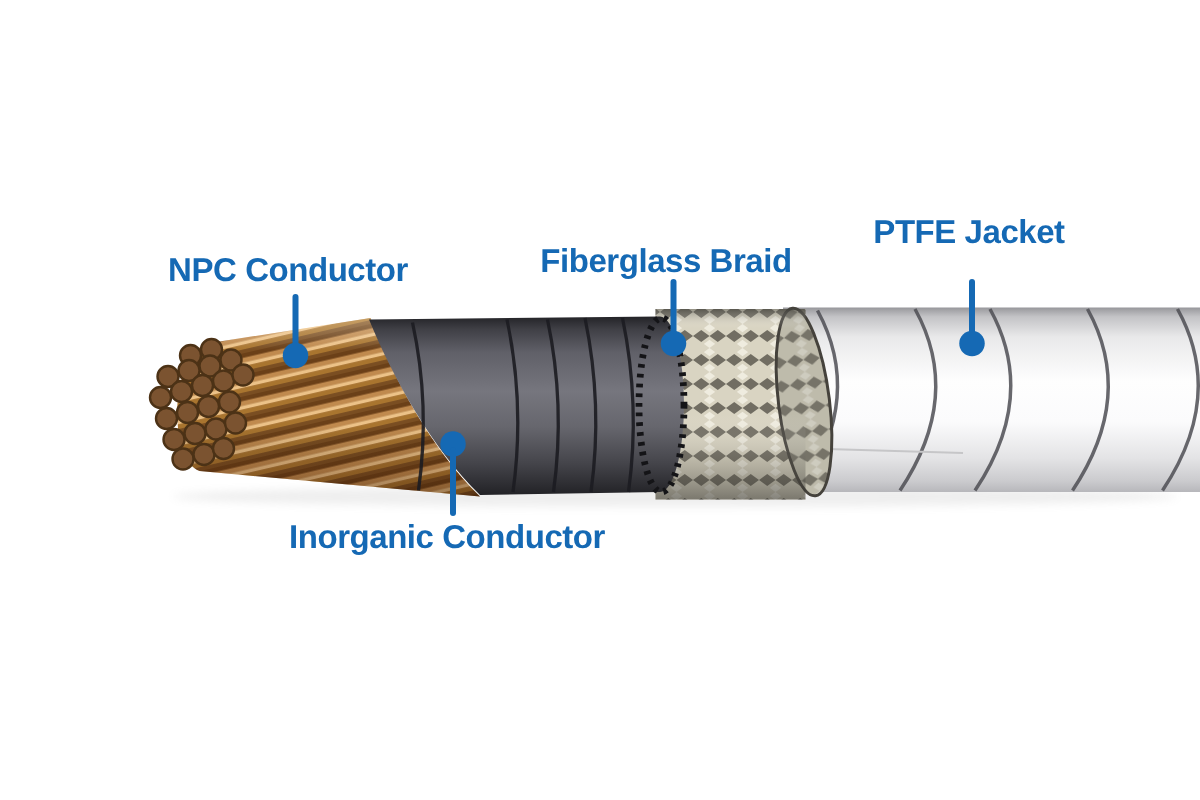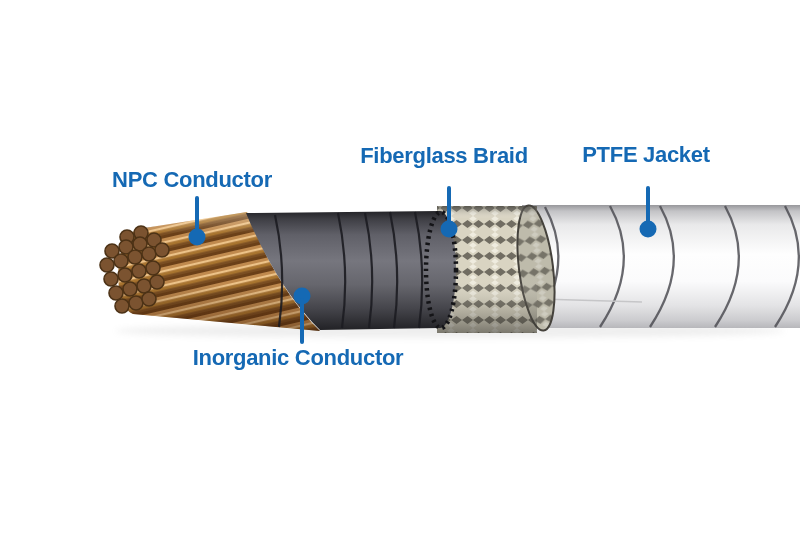--- a/index.html
+++ b/index.html
@@ -26,21 +26,21 @@
   }
   .dot{
     position:absolute;width:17px;height:17px;border-radius:50%;
     transform:translate(-50%,-50%);background:var(--accent);
   }
   
   #txt-conductor{left:192px;top:169px;}
   #line-conductor{left:197px;top:196px;height:41px;}
   #dot-conductor{left:197px;top:237px;}
 
-  #txt-braid{left:444px;top:145px;text-align:right;}
+  #txt-braid{left:444px;top:163px;text-align:right;}
   #line-braid{left:449px;top:186px;height:43px;}
   #dot-braid{left:449px;top:229px;}
 
   #txt-jacket{left:646px;top:144px;}
   #line-jacket{left:648px;top:186px;height:44px;}
   #dot-jacket{left:648px;top:229px;}
 
   #dot-dielectric{left:302px;top:296px;}
   #line-dielectric{left:302px;top:298px;height:46px;}
   #txt-dielectric{left:298px;top:347px;}

